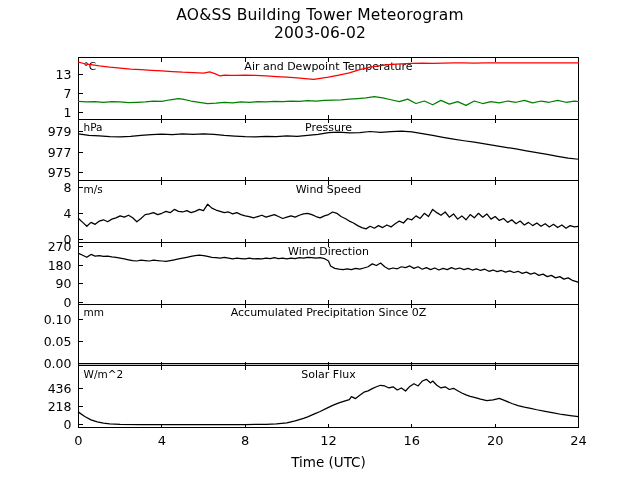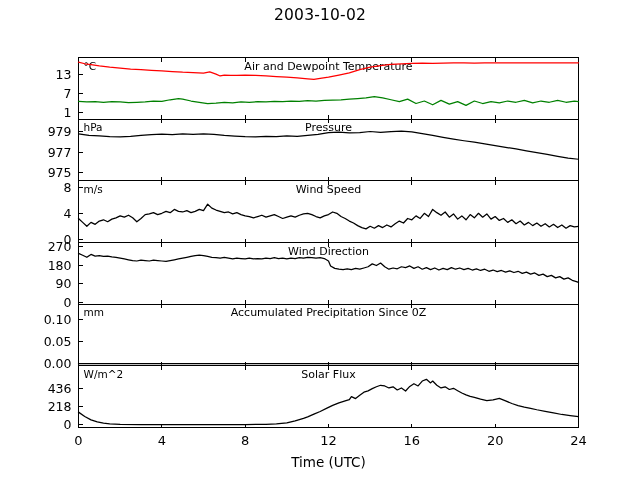--- a/index.html
+++ b/index.html
@@ -43,21 +43,22 @@
   .axis-title { font-size: 13.5px; }
   .spine { fill: none; stroke: #000000; stroke-width: 1; shape-rendering: crispEdges; }
   .tickmark { stroke: #000000; stroke-width: 1; shape-rendering: crispEdges; }
   .trace { fill: none; stroke-width: 1.25; stroke-linejoin: round; stroke-linecap: round; }
 </style>
 </head>
 <body>
 
 <div id="figure">
   <div class="title-block">
-    <span class="title-line">2003-10-02</span>
+    <span class="title-line">AO&amp;SS Building Tower Meteorogram</span>
+    <span class="title-line">2003-06-02</span>
   </div>
   <svg id="plot" width="640" height="480">
       <rect x="78.5" y="57.5" width="500" height="61.66666666666666" class="spine"></rect>
       <line x1="78.5" y1="112.28003384094754" x2="82.5" y2="112.28003384094754" class="tickmark"></line>
       <text x="71.5" y="116.78003384094754" class="tick-label" text-anchor="end">1</text>
       <line x1="78.5" y1="93.49830795262267" x2="82.5" y2="93.49830795262267" class="tickmark"></line>
       <text x="71.5" y="97.99830795262267" class="tick-label" text-anchor="end">7</text>
       <line x1="78.5" y1="74.7165820642978" x2="82.5" y2="74.7165820642978" class="tickmark"></line>
       <text x="71.5" y="79.2165820642978" class="tick-label" text-anchor="end">13</text>
       <line x1="78.5" y1="119.16666666666666" x2="78.5" y2="115.16666666666666" class="tickmark"></line>

